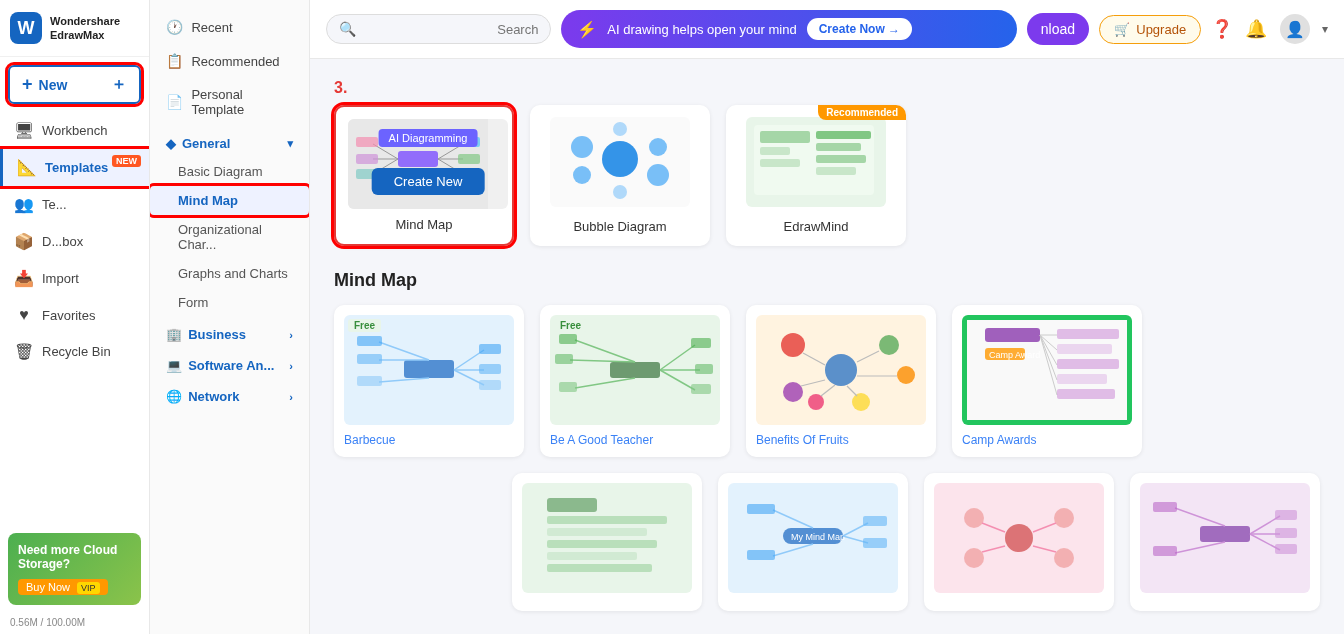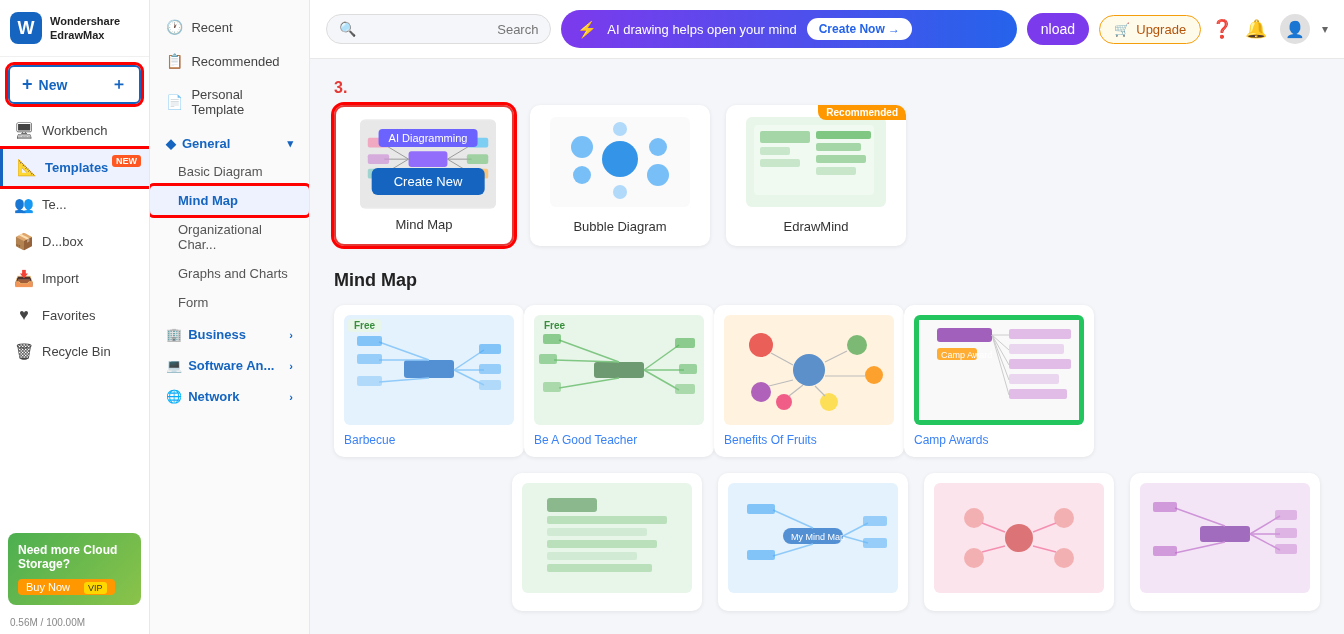--- a/index.html
+++ b/index.html
@@ -241,24 +241,24 @@
       cursor: pointer;
       box-shadow: 0 1px 4px rgba(0,0,0,0.08);
       position: relative;
     }
     .template-card.selected {
       outline: 3px solid red;
       border: 2px solid #e53935;
     }
 
     .mind-map-preview {
-      width: 136px; height: 90px;
+      width: 160px; height: 90px;
       background: #f0f0f0;
       border-radius: 6px;
-      display: flex; align-items: center; justify-content: center;
+      display: flex; align-items: center; justify-content: flex-start;
       position: relative;
       overflow: hidden;
       margin-left: 8px;
     }
     .ai-diagramming-label {
       position: absolute; top: 10px; left: 50%; transform: translateX(-50%);
       background: #6c63ff; color: white; font-size: 11px; padding: 3px 10px;
       border-radius: 4px; white-space: nowrap;
     }
     .create-new-btn-overlay {
@@ -286,21 +286,21 @@
     
     .section-title { font-size: 18px; font-weight: 700; color: #222; margin-bottom: 14px; }
     .step-number {
       display: inline-block;
       font-size: 16px; font-weight: 700; color: #e53935;
       margin-right: 4px;
     }
 
     
     .template-grid {
-      display: flex; flex-wrap: wrap;
+      display: flex; gap: 16px; flex-wrap: wrap;
     }
     .thumb-card {
       background: #fff;
       border-radius: 10px;
       width: 190px;
       padding: 10px;
       box-shadow: 0 1px 4px rgba(0,0,0,0.08);
       cursor: pointer;
       position: relative;
     }
@@ -371,21 +371,21 @@
     <div class="sidebar-item">
       <span class="icon">🗑</span>
       <span>Recycle Bin</span>
     </div>
   </div>
 
   <div class="sidebar-cloud">
     <div class="cloud-title">Need more Cloud Storage?</div>
     <div class="buy-btn">
       <span>Buy Now</span>
-      <span style="background:#ffd700;color:#333;font-size:9px;padding:1px 4px;border-radius:3px;margin-left:11px;">VIP</span>
+      <span style="background:#ffd700;color:#333;font-size:9px;padding:1px 4px;border-radius:3px;margin-left:4px;">VIP</span>
     </div>
   </div>
   <div class="sidebar-storage">0.56M / 100.00M</div>
 </div>
 
 <div class="middle-panel">
   <div class="middle-item">
     <span class="icon">🕐</span>
     <span>Recent</span>
   </div>

